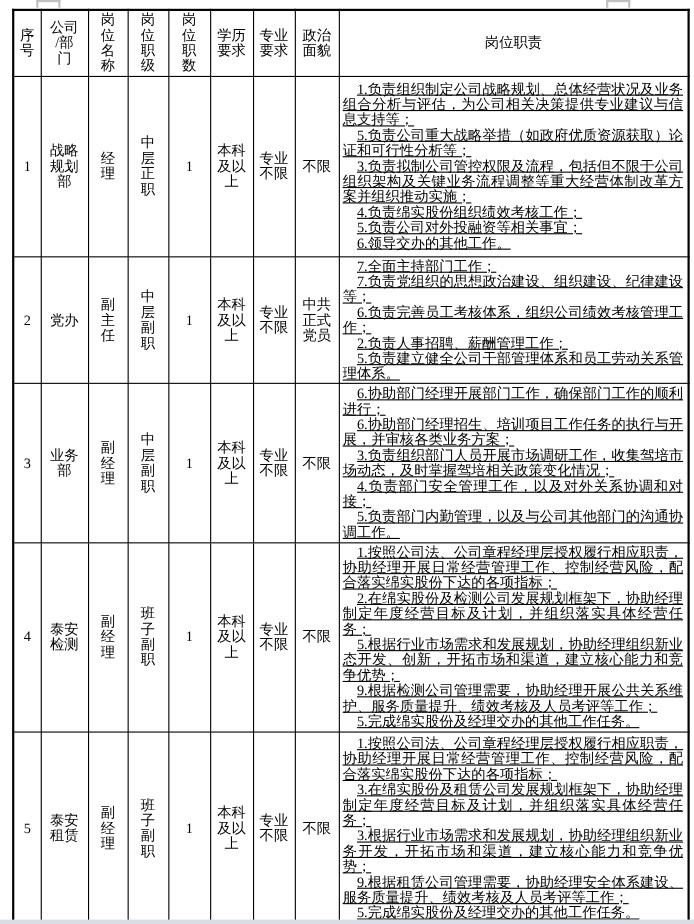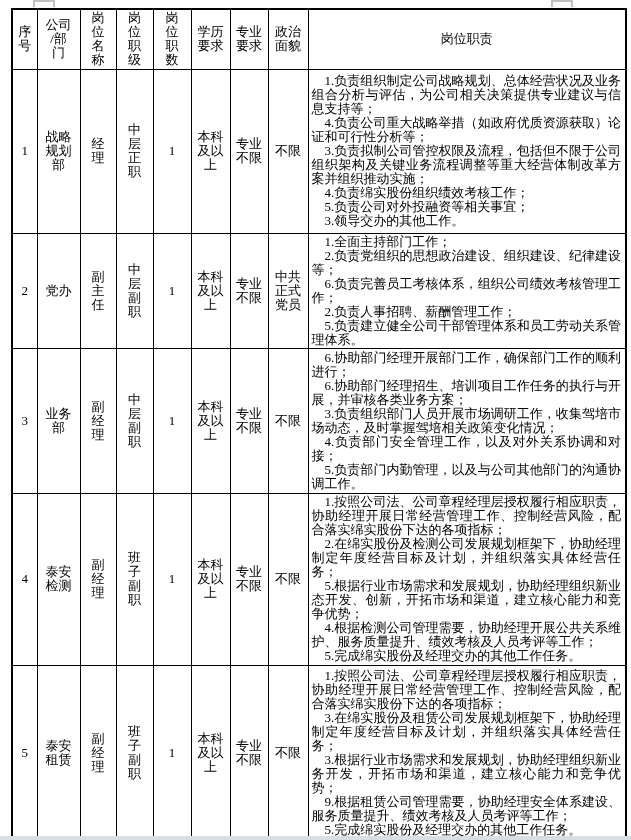--- a/index.html
+++ b/index.html
@@ -54,20 +54,21 @@
     text-align:left;
     white-space:normal;
     padding:1px 4px 1px 3px;
     vertical-align:middle;
   }
   .duty{
     margin:0;
     text-indent:1em;
     line-height:14px;
     text-align:justify;
+    text-decoration:underline;
   }
 </style>
 </head>
 <body>
 
 <div class="page">
 
   <div class="artifact a1"></div>
   <div class="artifact a2"></div>
 
@@ -124,25 +125,25 @@
 职</td>
         <td>1</td>
         <td>本科
 及以
 上</td>
         <td>专业
 不限</td>
         <td>不限</td>
         <td class="duties">
             <p class="duty">1.负责组织制定公司战略规划、总体经营状况及业务组合分析与评估，为公司相关决策提供专业建议与信息支持等；</p>
-            <p class="duty">4.负责公司重大战略举措（如政府优质资源获取）论证和可行性分析等；</p>
+            <p class="duty">5.负责公司重大战略举措（如政府优质资源获取）论证和可行性分析等；</p>
             <p class="duty">3.负责拟制公司管控权限及流程，包括但不限于公司组织架构及关键业务流程调整等重大经营体制改革方案并组织推动实施；</p>
             <p class="duty">4.负责绵实股份组织绩效考核工作；</p>
             <p class="duty">5.负责公司对外投融资等相关事宜；</p>
-            <p class="duty">3.领导交办的其他工作。</p>
+            <p class="duty">6.领导交办的其他工作。</p>
           </td>
       </tr>
 
       <tr style="height:111px">
         <td>2</td>
         <td>党办</td>
         <td>副
 主
 任</td>
         <td>中
@@ -152,22 +153,22 @@
         <td>1</td>
         <td>本科
 及以
 上</td>
         <td>专业
 不限</td>
         <td>中共
 正式
 党员</td>
         <td class="duties">
-            <p class="duty">1.全面主持部门工作；</p>
-            <p class="duty">2.负责党组织的思想政治建设、组织建设、纪律建设等；</p>
+            <p class="duty">7.全面主持部门工作；</p>
+            <p class="duty">7.负责党组织的思想政治建设、组织建设、纪律建设等；</p>
             <p class="duty">6.负责完善员工考核体系，组织公司绩效考核管理工作；</p>
             <p class="duty">2.负责人事招聘、薪酬管理工作；</p>
             <p class="duty">5.负责建立健全公司干部管理体系和员工劳动关系管理体系。</p>
           </td>
       </tr>
 
       <tr style="height:145px">
         <td>3</td>
         <td>业务
 部</td>
@@ -209,21 +210,21 @@
         <td>本科
 及以
 上</td>
         <td>专业
 不限</td>
         <td>不限</td>
         <td class="duties">
             <p class="duty">1.按照公司法、公司章程经理层授权履行相应职责，协助经理开展日常经营管理工作、控制经营风险，配合落实绵实股份下达的各项指标；</p>
             <p class="duty">2.在绵实股份及检测公司发展规划框架下，协助经理制定年度经营目标及计划，并组织落实具体经营任务；</p>
             <p class="duty">5.根据行业市场需求和发展规划，协助经理组织新业态开发、创新，开拓市场和渠道，建立核心能力和竞争优势；</p>
-            <p class="duty">4.根据检测公司管理需要，协助经理开展公共关系维护、服务质量提升、绩效考核及人员考评等工作；</p>
+            <p class="duty">9.根据检测公司管理需要，协助经理开展公共关系维护、服务质量提升、绩效考核及人员考评等工作；</p>
             <p class="duty">5.完成绵实股份及经理交办的其他工作任务。</p>
           </td>
       </tr>
 
       <tr style="height:176px">
         <td>5</td>
         <td>泰安
 租赁</td>
         <td>副
 经

